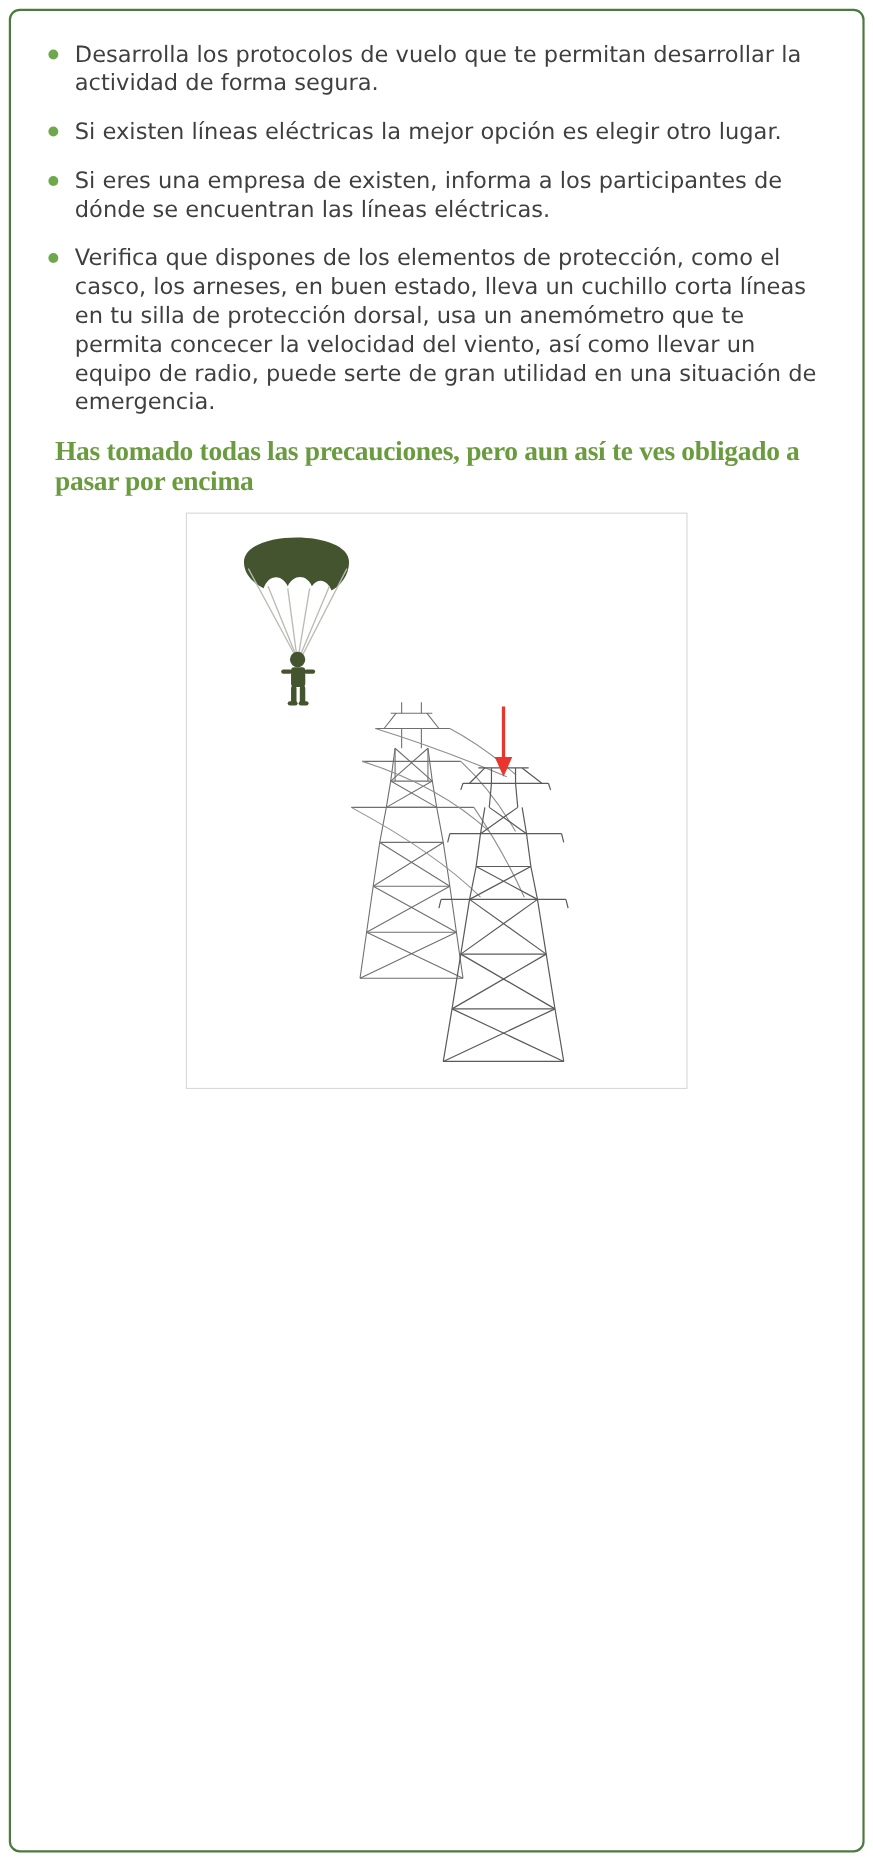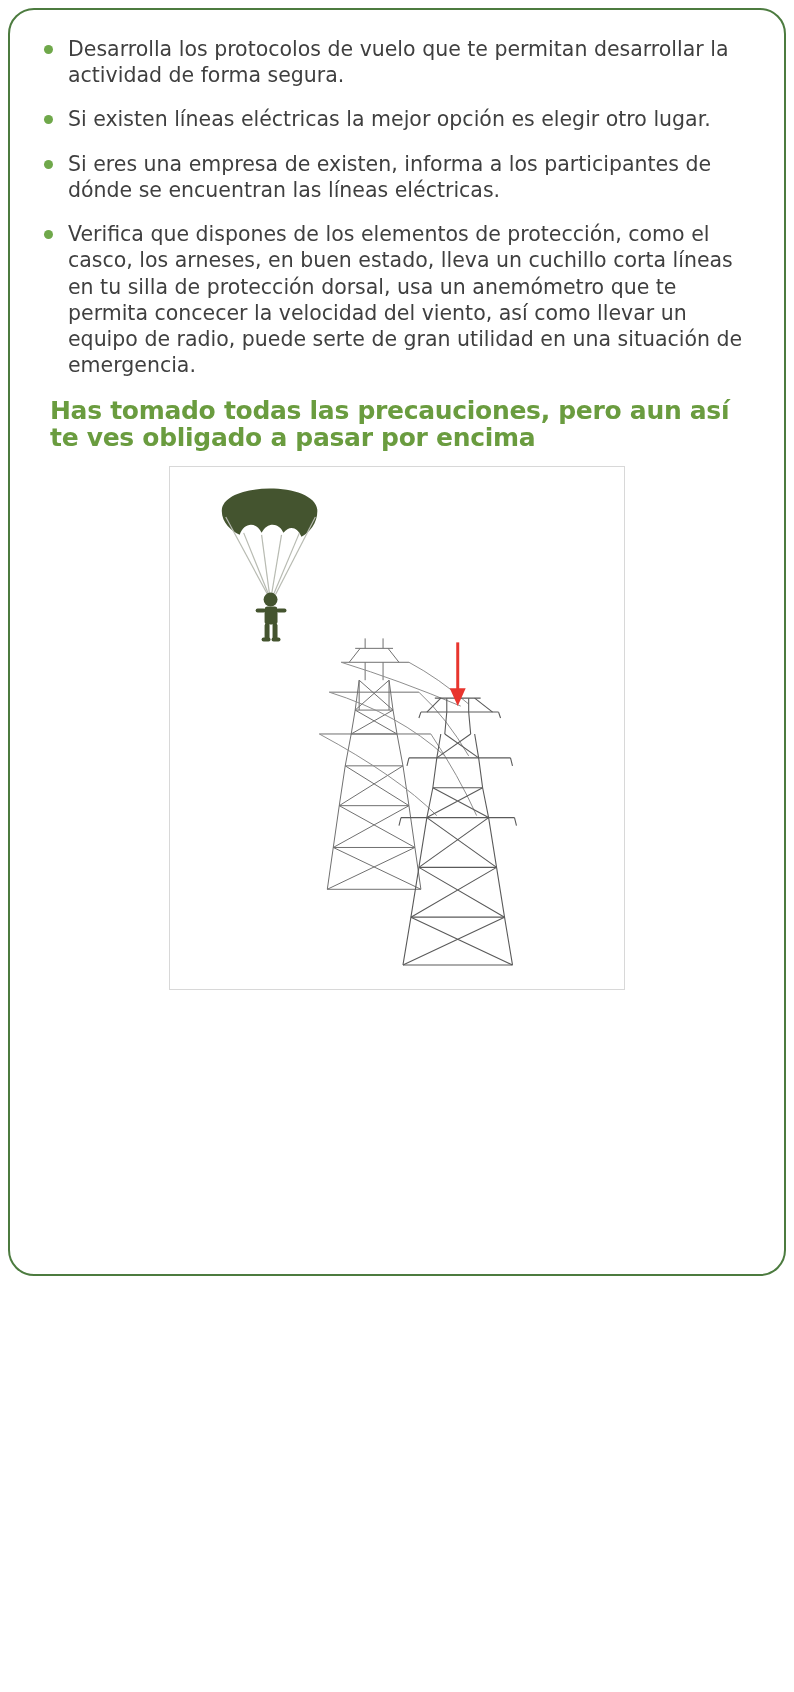--- a/index.html
+++ b/index.html
@@ -11,24 +11,24 @@
     width: 794px;
     height: 1692px;
     font-family: "DejaVu Sans", sans-serif;
     color: #3b3b3b;
   }
   .card {
     position: absolute;
     left: 8px;
     top: 8px;
     width: 778px;
-    height: 1268px;
+    height: 1676px;
     box-sizing: border-box;
     border: 2px solid #4c7b3f;
-    border-radius: 26px;
+    border-radius: 10px;
     background: #ffffff;
     overflow: hidden;
   }
   .content {
     padding: 26px 30px 10px 30px;
   }
   ul.bullets {
     list-style: none;
     margin: 0;
     padding: 0;
@@ -51,20 +51,21 @@
     border-radius: 50%;
     background: #6fa84a;
   }
   .heading {
     margin: 18px 0 6px 10px;
     font-size: 25px;
     font-weight: bold;
     line-height: 1.1;
     color: #6a9c3f;
     letter-spacing: -0.3px;
+    font-family: Liberation Serif, serif;
   }
   .figure {
     margin: 14px auto 6px auto;
     width: 456px;
     height: 524px;
     border: 1px solid #d8d8d8;
     background: #ffffff;
     box-sizing: border-box;
     position: relative;
   }

